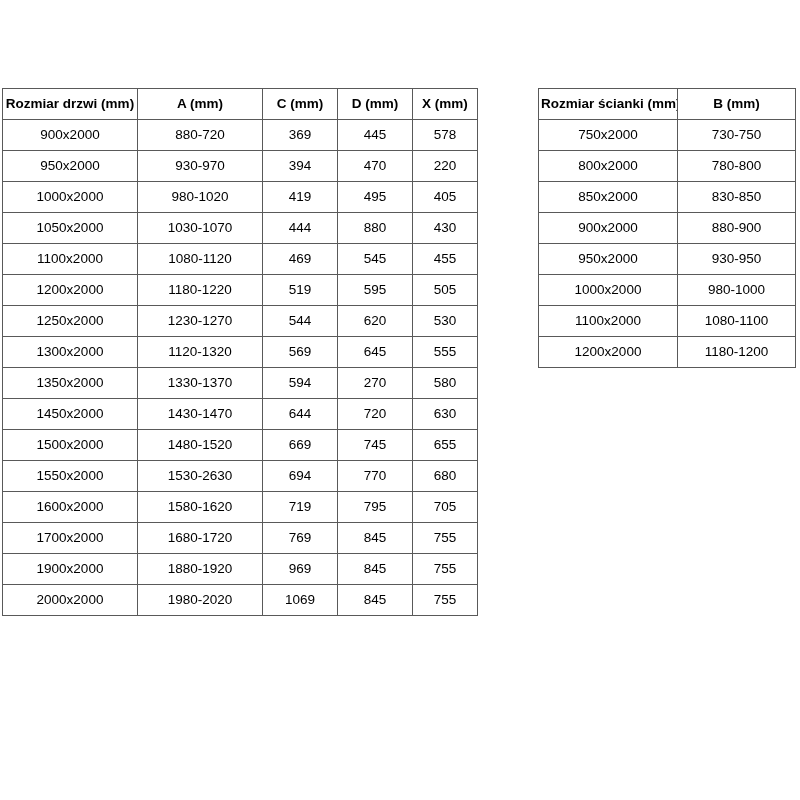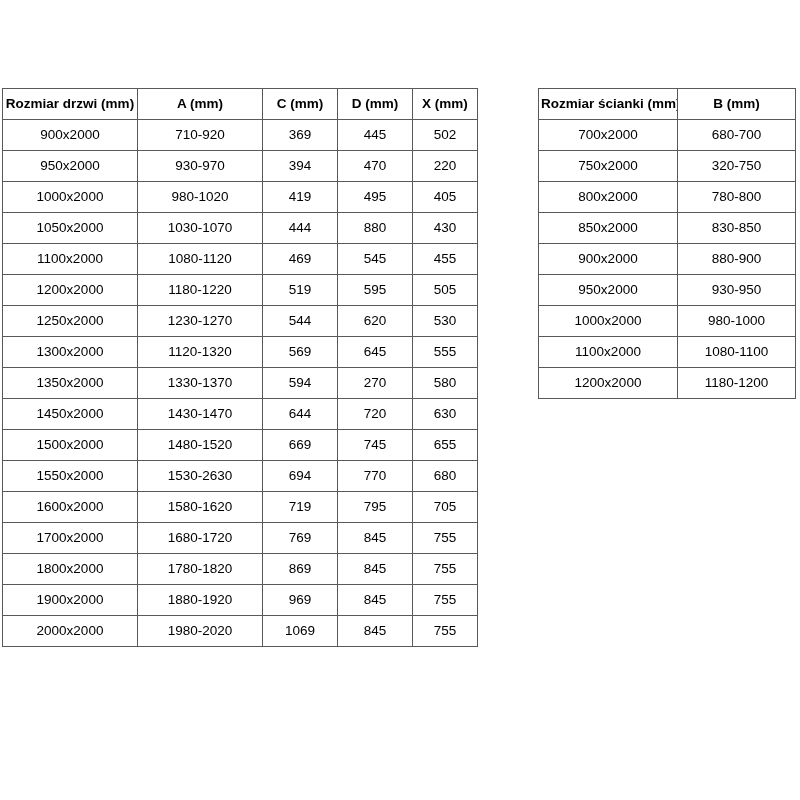--- a/index.html
+++ b/index.html
@@ -59,24 +59,24 @@
         <th>Rozmiar drzwi (mm)</th>
         <th>A (mm)</th>
         <th>C (mm)</th>
         <th>D (mm)</th>
         <th>X (mm)</th>
       </tr>
   </thead>
   <tbody>
       <tr>
         <td>900x2000</td>
-        <td>710-920</td>
+        <td>880-720</td>
         <td>369</td>
         <td>445</td>
-        <td>502</td>
+        <td>578</td>
       </tr>
       <tr>
         <td>950x2000</td>
         <td>930-970</td>
         <td>394</td>
         <td>470</td>
         <td>220</td>
       </tr>
       <tr>
         <td>1000x2000</td>
@@ -152,27 +152,20 @@
         <td>1600x2000</td>
         <td>1580-1620</td>
         <td>719</td>
         <td>795</td>
         <td>705</td>
       </tr>
       <tr>
         <td>1700x2000</td>
         <td>1680-1720</td>
         <td>769</td>
-        <td>845</td>
-        <td>755</td>
-      </tr>
-      <tr>
-        <td>1800x2000</td>
-        <td>1780-1820</td>
-        <td>869</td>
         <td>845</td>
         <td>755</td>
       </tr>
       <tr>
         <td>1900x2000</td>
         <td>1880-1920</td>
         <td>969</td>
         <td>845</td>
         <td>755</td>
       </tr>
@@ -192,26 +185,22 @@
       <col class="c2">
   </colgroup>
   <thead>
     <tr>
         <th>Rozmiar ścianki (mm)</th>
         <th>B (mm)</th>
       </tr>
   </thead>
   <tbody>
       <tr>
-        <td>700x2000</td>
-        <td>680-700</td>
-      </tr>
-      <tr>
         <td>750x2000</td>
-        <td>320-750</td>
+        <td>730-750</td>
       </tr>
       <tr>
         <td>800x2000</td>
         <td>780-800</td>
       </tr>
       <tr>
         <td>850x2000</td>
         <td>830-850</td>
       </tr>
       <tr>

